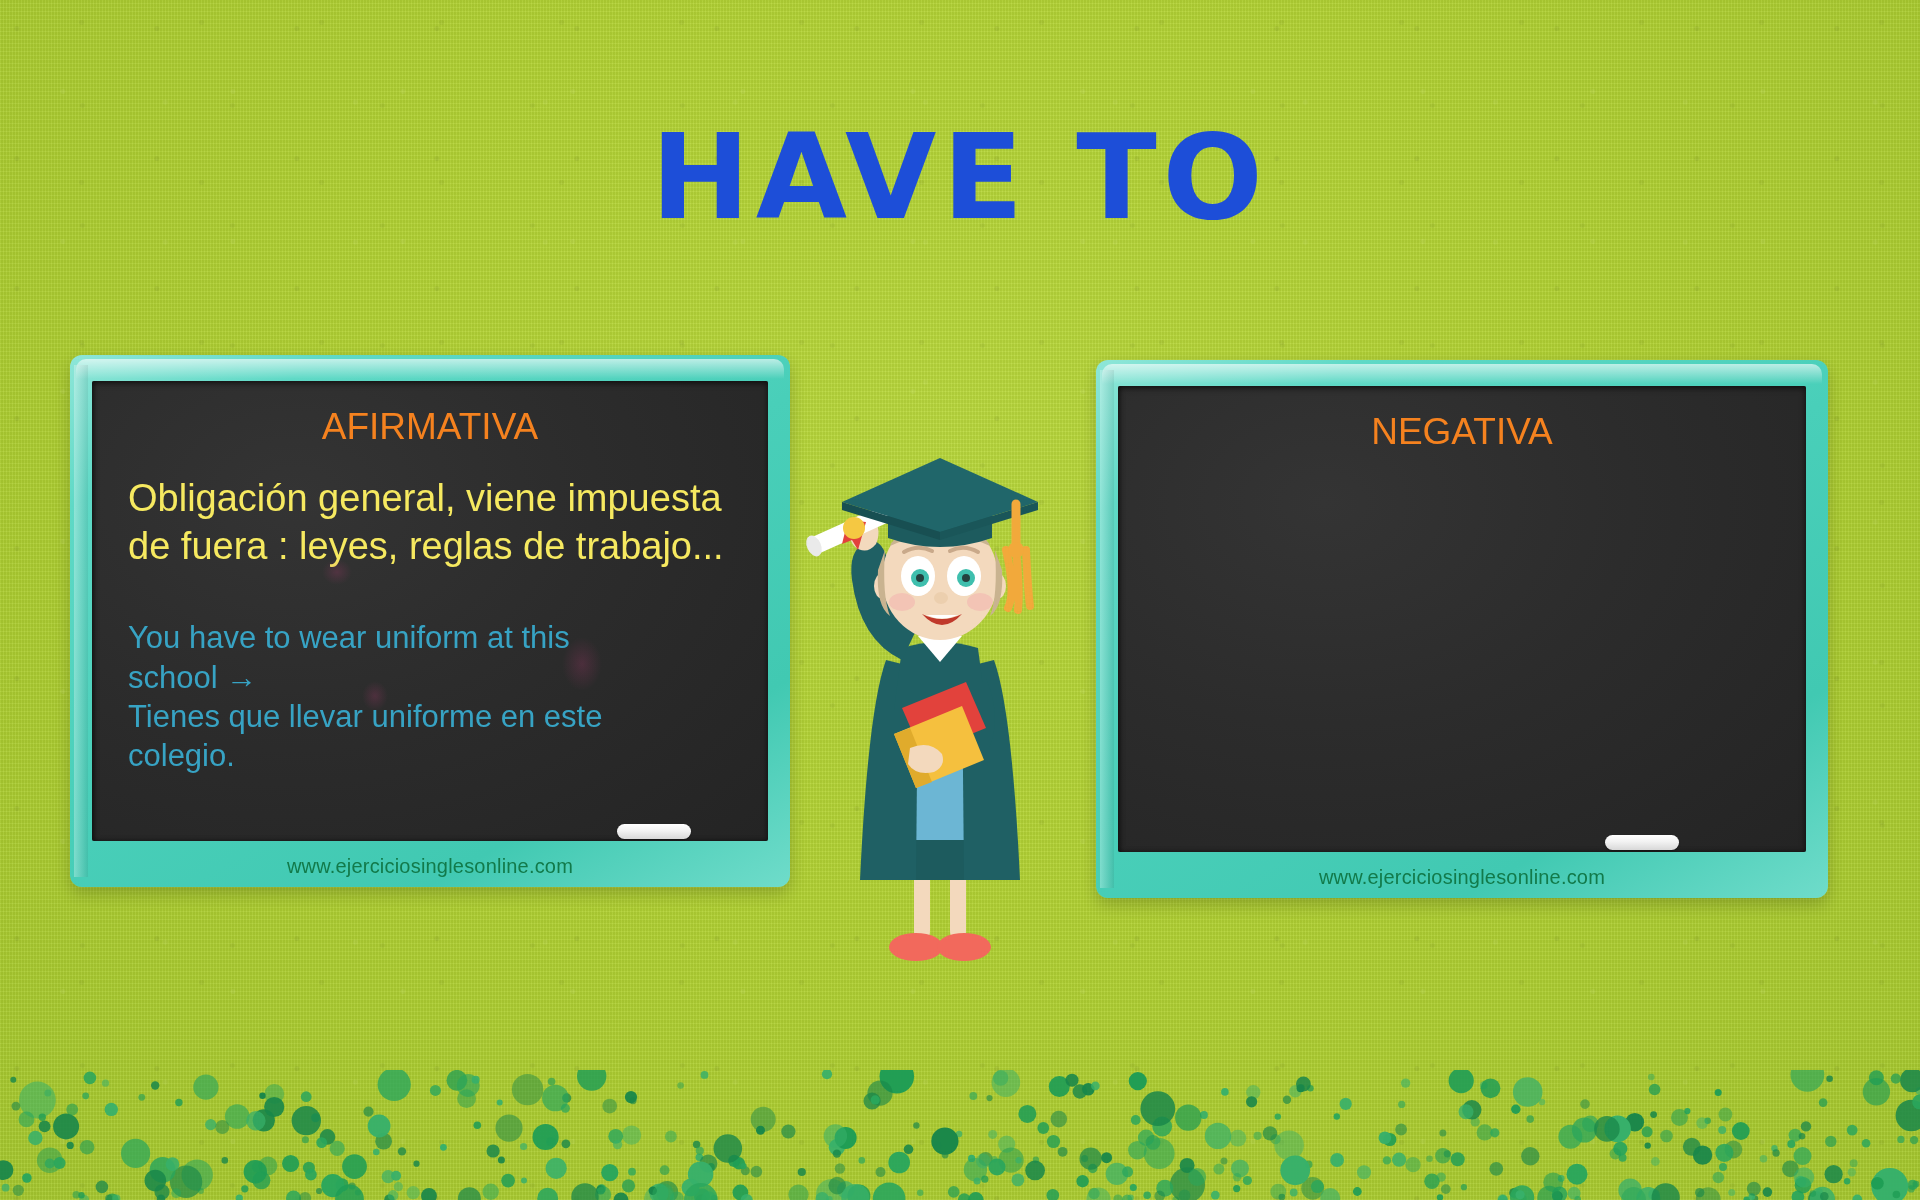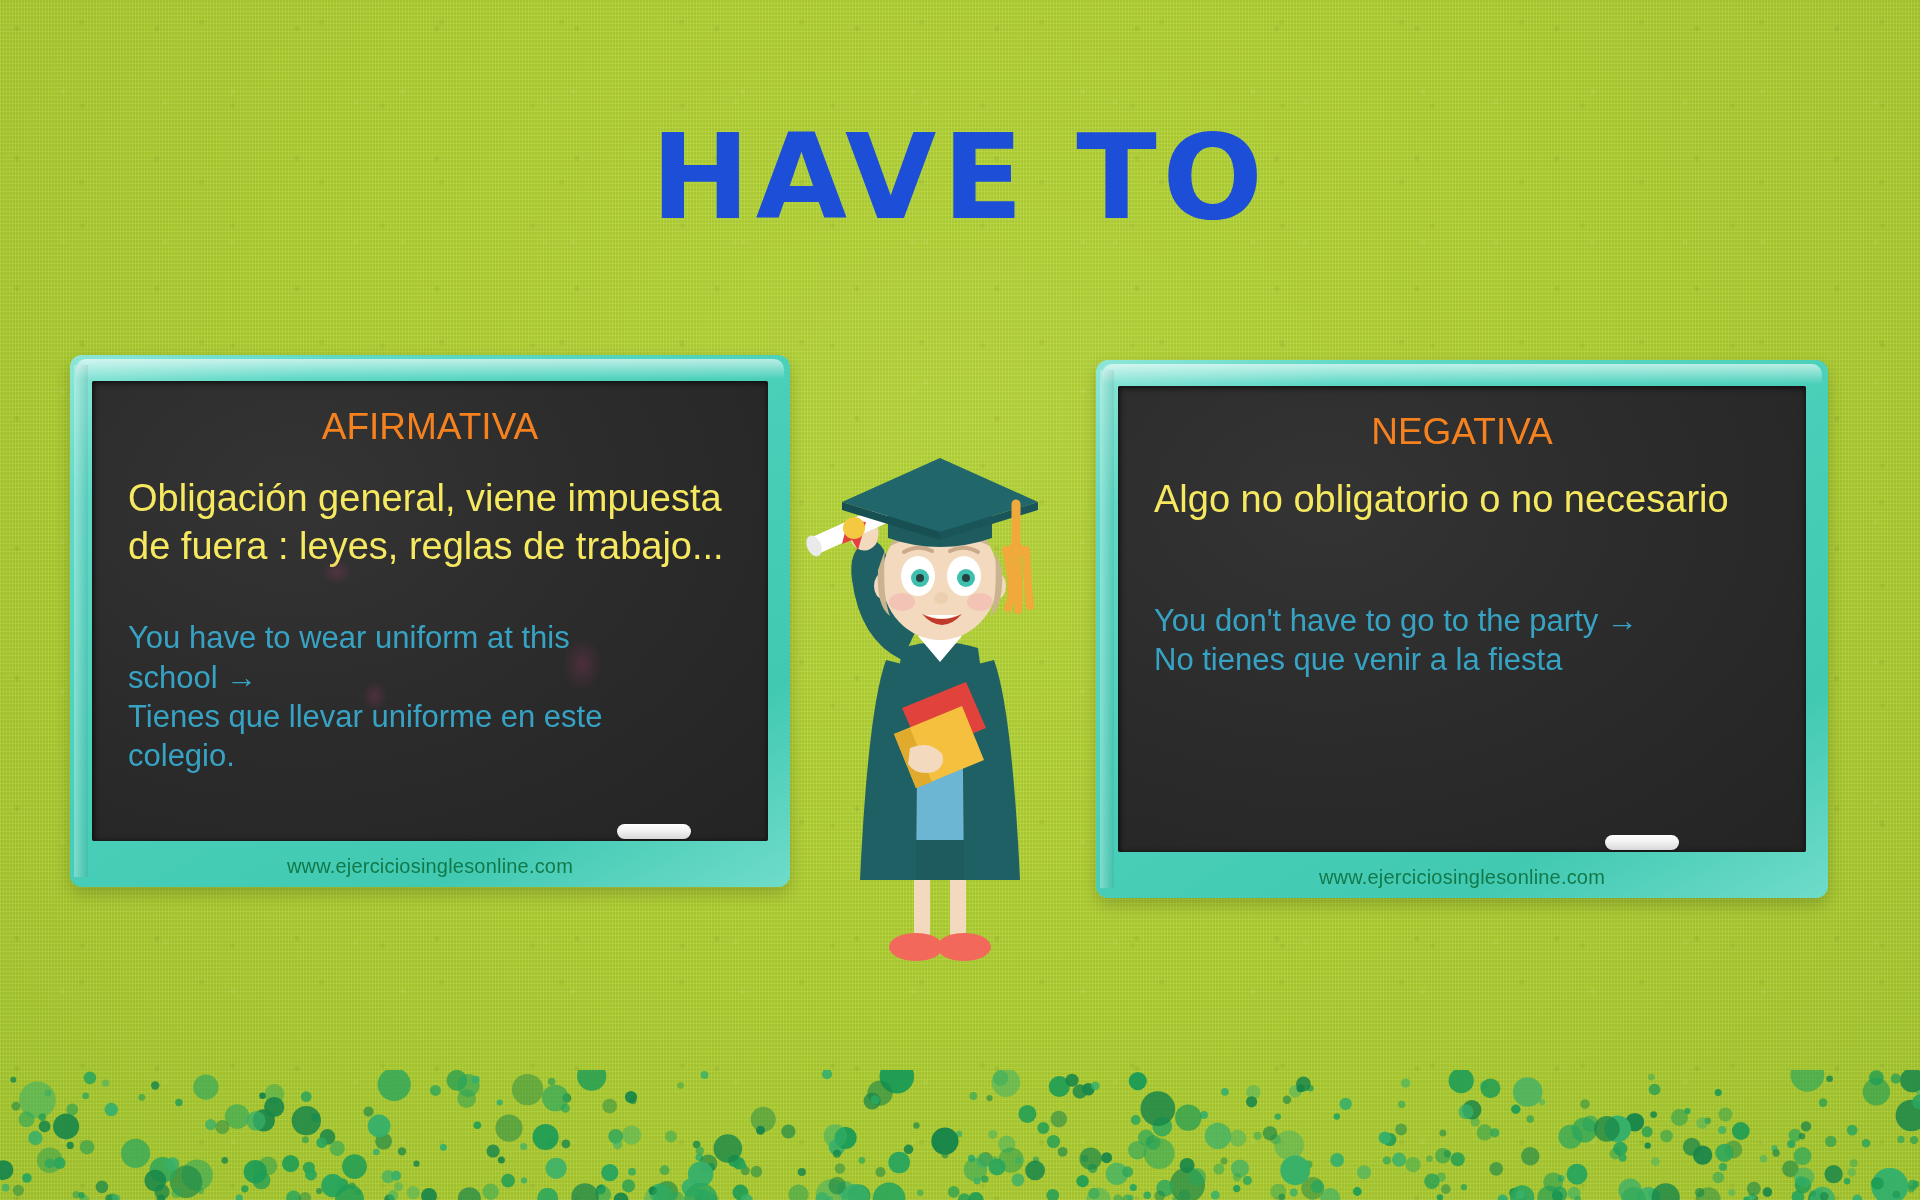--- a/index.html
+++ b/index.html
@@ -162,23 +162,20 @@
 colegio.</div>
 
     <div class="chalk-stick" id="chalk-left"></div>
   </div>
   <div class="board-url">www.ejerciciosinglesonline.com</div>
 </div>
 
 <div class="board" id="board-negative">
   <div class="board-surface">
     <div class="board-heading">NEGATIVA</div>
-    <div class="board-desc">Algo no obligatorio o no necesario</div>
-    <div class="board-example">You don't have to go to the party →
-No tienes que venir a la fiesta</div>
 
     <div class="chalk-stick" id="chalk-right"></div>
   </div>
   <div class="board-url">www.ejerciciosinglesonline.com</div>
 </div>
 
 <svg id="graduate-illustration" viewBox="0 0 300 570">
 
   <path d="M124 468 L124 520 Q124 532 132 532 Q140 532 140 520 L140 468 Z" fill="#f3d9bd"></path>
   <path d="M160 468 L160 520 Q160 532 168 532 Q176 532 176 520 L176 468 Z" fill="#f3d9bd"></path>

